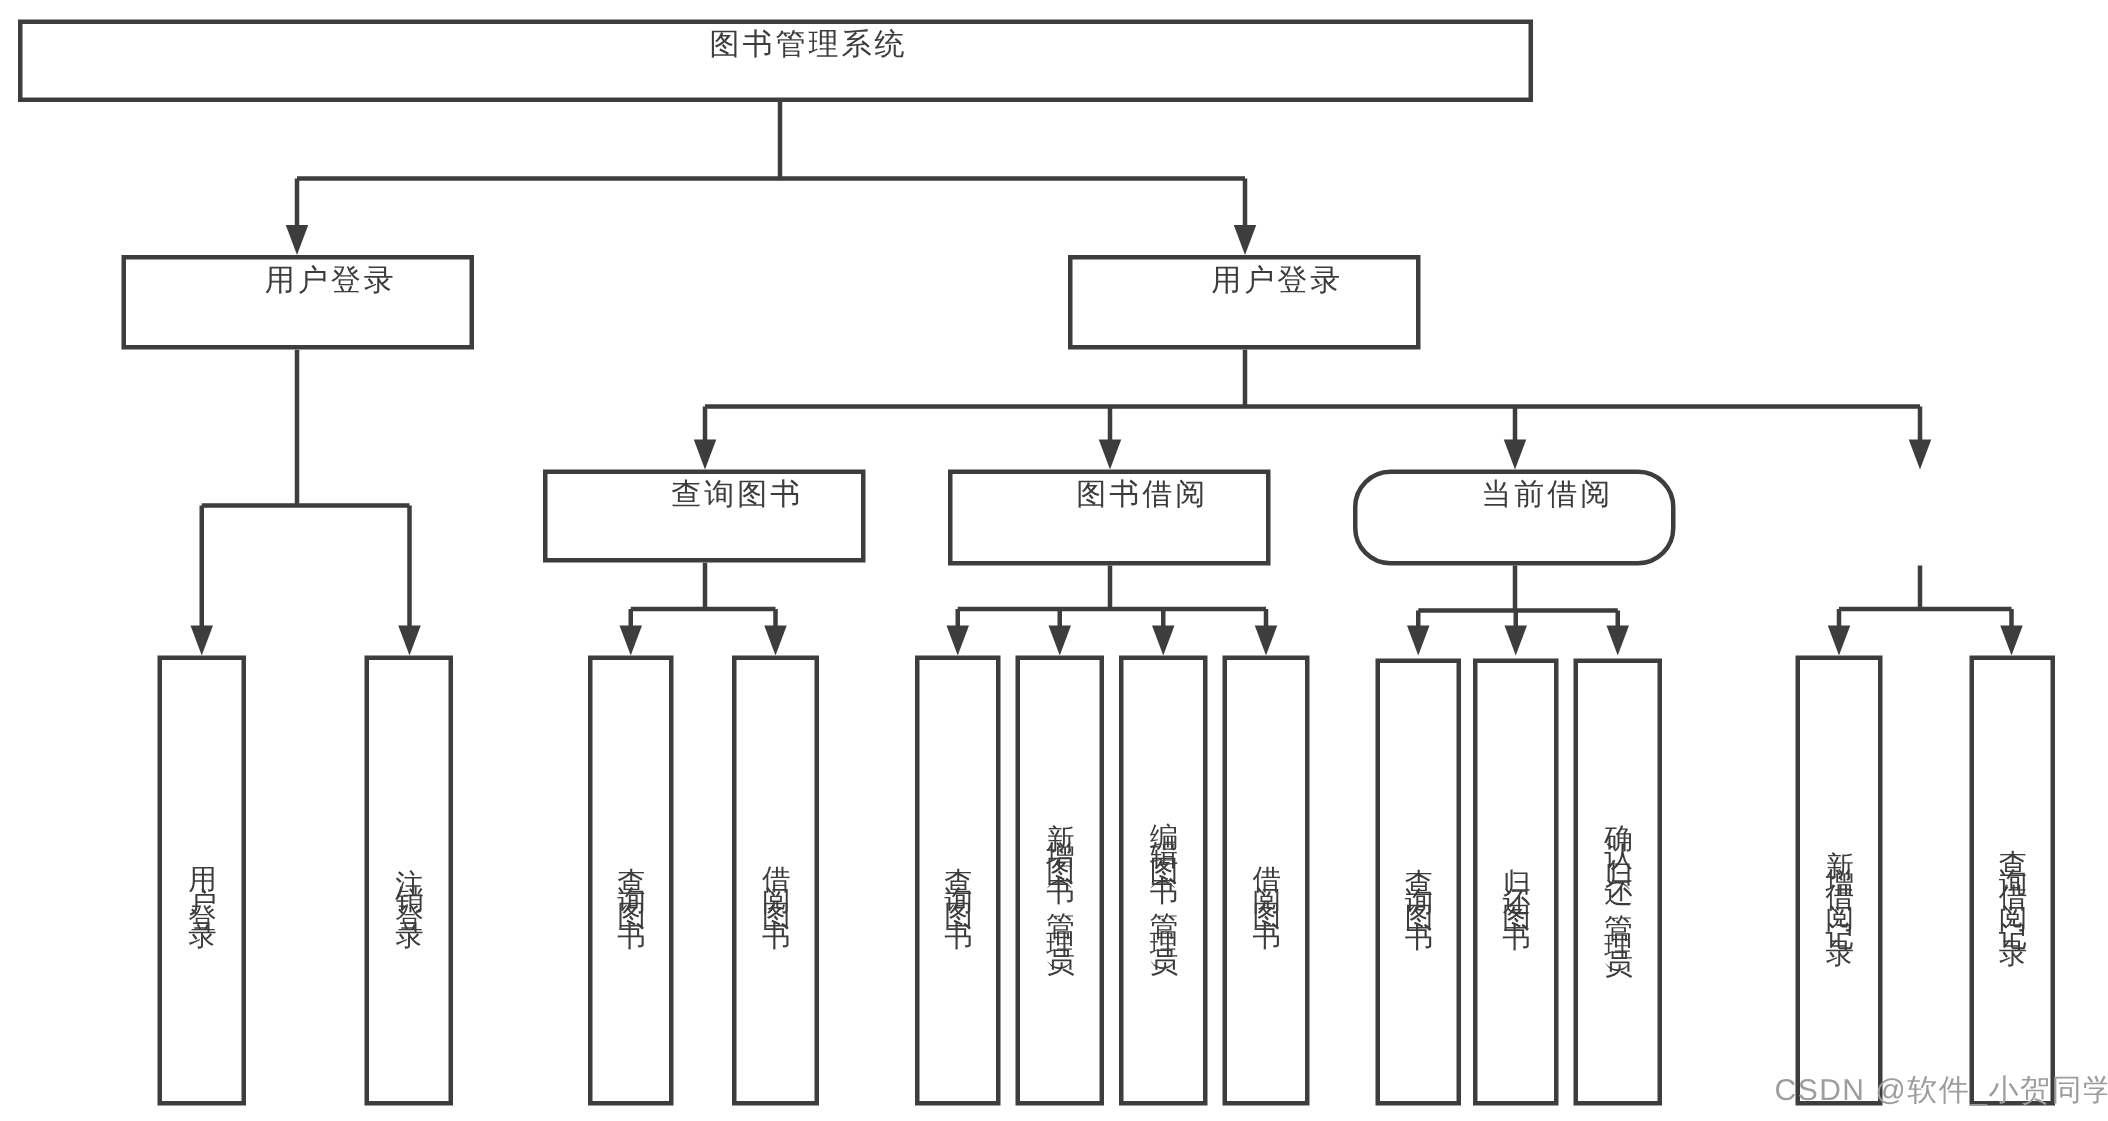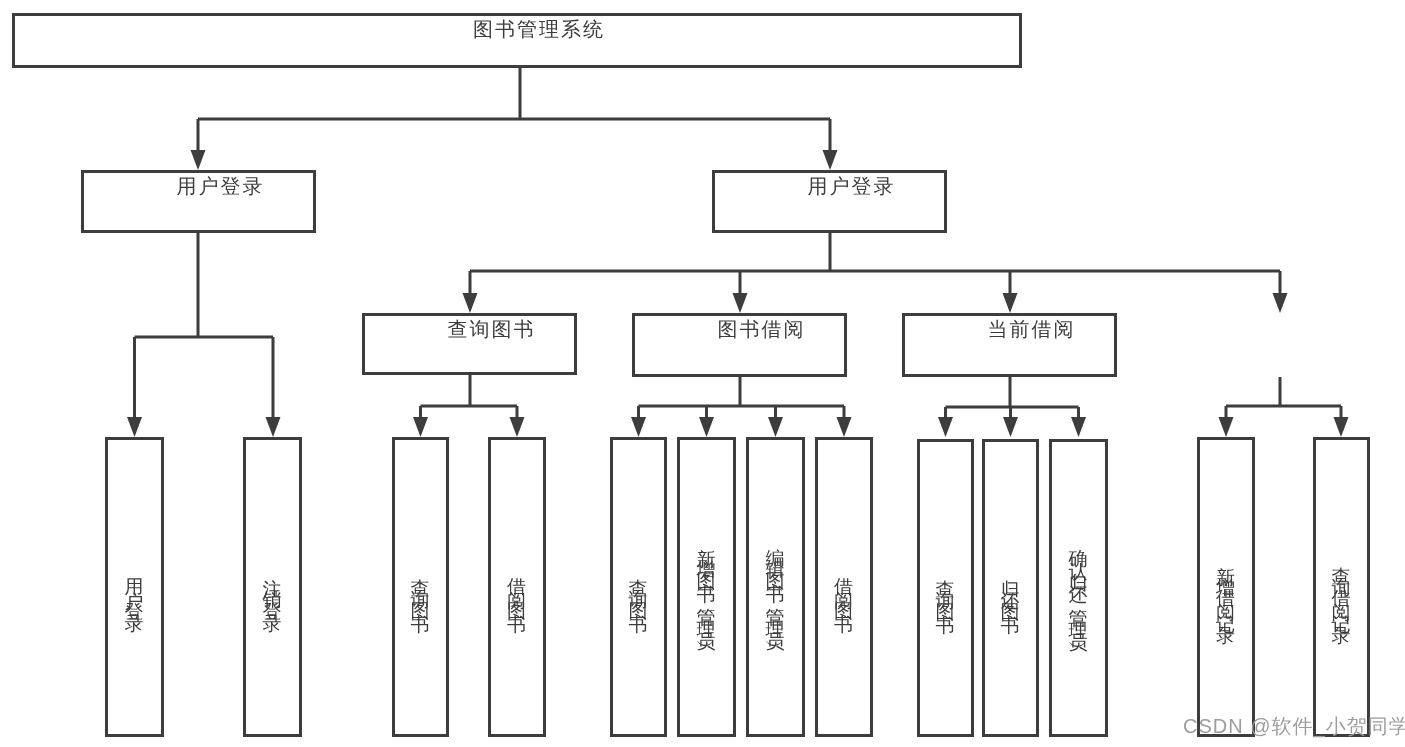--- a/index.html
+++ b/index.html
@@ -110,21 +110,21 @@
   <div class="hbox" style="left:712px; top:170px; width:235px; height:63px;">
     <span>用户登录</span>
   </div>
 
   <div class="hbox" style="left:362px; top:313px; width:215px; height:62px;">
     <span>查询图书</span>
   </div>
   <div class="hbox" style="left:632px; top:313px; width:215px; height:64px;">
     <span>图书借阅</span>
   </div>
-  <div class="hbox" style="left:902px; top:313px; width:215px; height:64px;">
+  <div class="hbox" style="left:902px; top:313px; width:215px; height:64px;border-radius:25px;">
     <span>当前借阅</span>
   </div>
 
   <div class="vbox" style="left:105px; top:437px; width:59px; height:300px;">
     <span>用户登录</span>
   </div>
   <div class="vbox" style="left:243px; top:437px; width:59px; height:300px;">
     <span>注销登录</span>
   </div>
 

